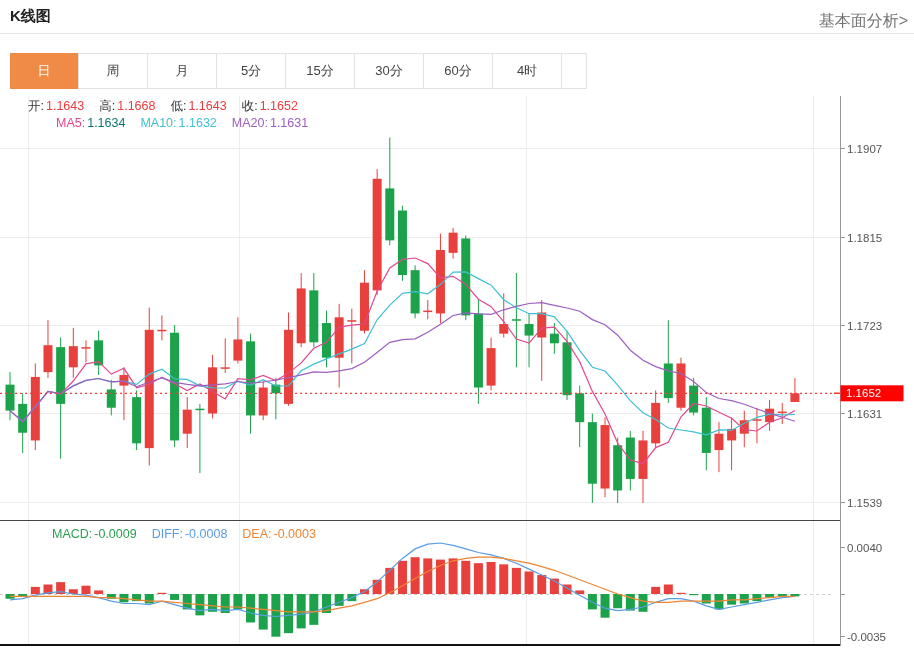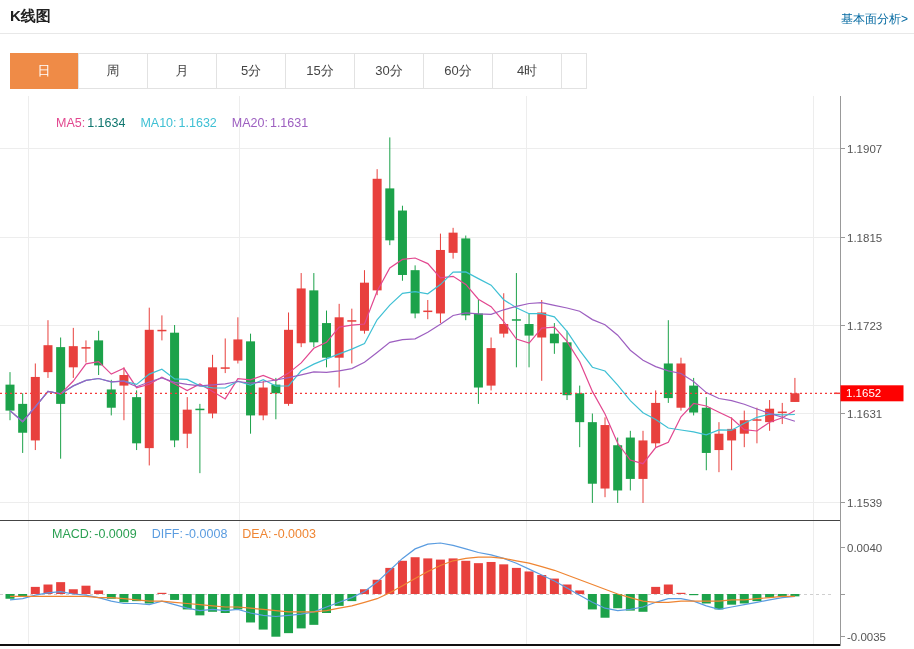--- a/index.html
+++ b/index.html
@@ -1,19 +1,19 @@
 <!DOCTYPE html>
 <html><head>
 <meta charset="utf-8">
 <style>
   html,body{margin:0;padding:0;background:#fff;}
   .page{position:relative;width:914px;height:649px;background:#fff;overflow:hidden;
         font-family:"Liberation Sans","DejaVu Sans",sans-serif;}
   .title{position:absolute;left:10px;top:7px;font-size:15px;font-weight:bold;color:#222;}
-  .toplink{position:absolute;right:6px;top:11px;font-size:12px;color:#0369a1;cursor:pointer;text-decoration:none;}
+  .toplink{position:absolute;right:6px;top:11px;font-size:16px;color:#737373;cursor:pointer;text-decoration:none;}
   .hsep{position:absolute;left:0;top:33px;width:914px;height:1px;background:#e8e8e8;}
   .tabbar{position:absolute;left:10px;top:53px;display:flex;border:1px solid #e2e2e2;background:#fff;}
   .tab{width:68px;height:34px;line-height:34px;text-align:center;font-size:13px;color:#444;
        border-left:1px solid #e2e2e2;cursor:pointer;user-select:none;}
   .tab:first-child{border-left:none;}
   .tab.active{color:#fff;margin:-1px 0 -1px -1px;height:36px;line-height:36px;}
   .tab-filler{width:24px;border-left:1px solid #e2e2e2;}
   .legend{position:absolute;display:flex;font-size:12.5px;white-space:nowrap;z-index:5;}
   .legend .item{margin-right:15px;}
   .legend .lbl{margin-right:2px;}
@@ -33,20 +33,26 @@
       <div class="tab">周</div>
       <div class="tab">月</div>
       <div class="tab">5分</div>
       <div class="tab">15分</div>
       <div class="tab">30分</div>
       <div class="tab">60分</div>
       <div class="tab">4时</div>
       <div class="tab-filler"></div>
     </div>
 
+  <div class="legend" id="ohlc-legend" style="left:28px;top:98px;">
+      <span class="item"><span class="lbl" style="color: rgb(51, 51, 51);">开:</span><span class="val" style="color: rgb(236, 59, 62);">1.1643</span></span>
+      <span class="item"><span class="lbl" style="color: rgb(51, 51, 51);">高:</span><span class="val" style="color: rgb(236, 59, 62);">1.1668</span></span>
+      <span class="item"><span class="lbl" style="color: rgb(51, 51, 51);">低:</span><span class="val" style="color: rgb(236, 59, 62);">1.1643</span></span>
+      <span class="item"><span class="lbl" style="color: rgb(51, 51, 51);">收:</span><span class="val" style="color: rgb(236, 59, 62);">1.1652</span></span>
+    </div>
   <div class="legend" id="ma-legend" style="left:28px;top:116px;">
       <span class="item"><span class="lbl" style="color: rgb(226, 71, 143); margin-left: 28px;">MA5:</span><span class="val" style="color: #0f766e;">1.1634</span></span>
       <span class="item"><span class="lbl" style="color: rgb(63, 192, 212);">MA10:</span><span class="val" style="color: rgb(63, 192, 212);">1.1632</span></span>
       <span class="item"><span class="lbl" style="color: rgb(157, 95, 192); text-align: right;">MA20:</span><span class="val" style="color: rgb(157, 95, 192);">1.1631</span></span>
     </div>
   <div class="legend" id="macd-legend" style="left:28px;top:527px;padding-left:24px;">
       <span class="item"><span class="lbl" style="color: rgb(43, 160, 82);">MACD:</span><span class="val" style="color: rgb(43, 160, 82);">-0.0009</span></span>
       <span class="item"><span class="lbl" style="color: rgb(90, 156, 224);">DIFF:</span><span class="val" style="color: rgb(90, 156, 224);">-0.0008</span></span>
       <span class="item"><span class="lbl" style="color: rgb(239, 133, 50); margin-top: 46px;">DEA:</span><span class="val" style="color: rgb(239, 133, 50);">-0.0003</span></span>
     </div>

